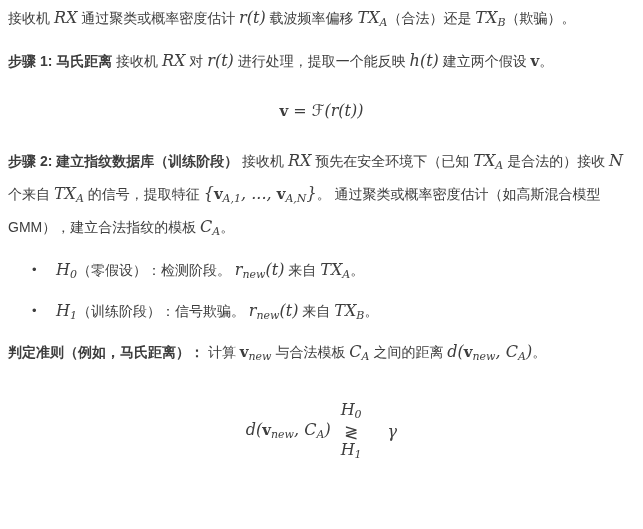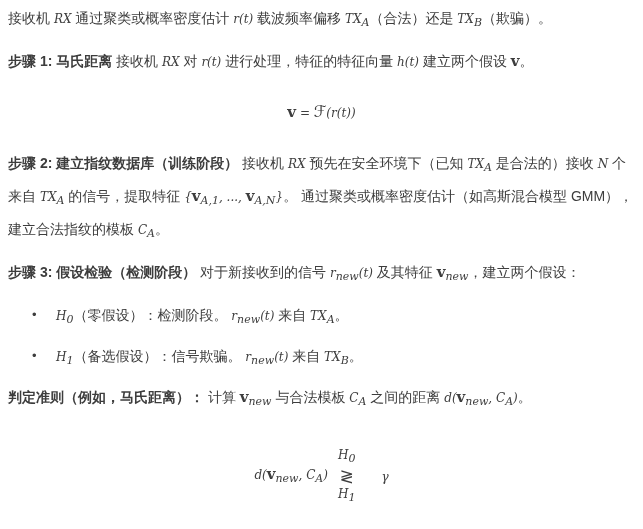--- a/index.html
+++ b/index.html
@@ -22,21 +22,21 @@
   p.para {
     margin: 0 0 10px 0;
     line-height: 28px;
   }
   
   .seg-t  { }
   .seg-b  { font-weight: 700; }
   .seg-m  {
     font-family: "DejaVu Serif", serif;
     font-style: italic;
-    font-size: 12px;
+    font-size: 16px;
   }
   .seg-mb {
     font-family: "DejaVu Serif", serif;
     font-weight: 700;
     font-style: normal;
     font-size: 15px;
   }
   .seg-sub {
     font-family: "DejaVu Serif", serif;
     font-style: italic;
@@ -91,37 +91,36 @@
     flex: 1;
   }
 </style>
 </head>
 <body>
 
 <main>
 
   <p class="para"><span class="seg-t">接收机 </span><span class="seg-m">RX</span><span class="seg-t"> 通过聚类或概率密度估计 </span><span class="seg-m">r(t)</span><span class="seg-t"> 载波频率偏移 </span><span class="seg-m">TX</span><span class="seg-sub">A</span><span class="seg-t">（合法）还是 </span><span class="seg-m">TX</span><span class="seg-sub">B</span><span class="seg-t">（欺骗）。</span></p>
 
-  <p class="para"><span class="seg-b">步骤 1: 马氏距离</span><span class="seg-t"> 接收机 </span><span class="seg-m">RX</span><span class="seg-t"> 对 </span><span class="seg-m">r(t)</span><span class="seg-t"> 进行处理，特征的特征向量 </span><span class="seg-m">h(t)</span><span class="seg-t"> 建立两个假设 </span><span class="seg-mb">v</span><span class="seg-t">。</span></p>
+  <p class="para"><span class="seg-b">步骤 1: 马氏距离</span><span class="seg-t"> 接收机 </span><span class="seg-m">RX</span><span class="seg-t"> 对 </span><span class="seg-m">r(t)</span><span class="seg-t"> 进行处理，提取一个能反映 </span><span class="seg-m">h(t)</span><span class="seg-t"> 建立两个假设 </span><span class="seg-mb">v</span><span class="seg-t">。</span></p>
 
   <div class="formula formula-1"><span class="seg-mb">v</span><span class="seg-m"> = </span><span class="seg-cal">ℱ</span><span class="seg-m">(r(t))</span></div>
 
 
   <p class="para"><span class="seg-b">步骤 2: 建立指纹数据库（训练阶段）</span><span class="seg-t">  接收机 </span><span class="seg-m">RX</span><span class="seg-t"> 预先在安全环境下（已知 </span><span class="seg-m">TX</span><span class="seg-sub">A</span><span class="seg-t"> 是合法的）接收 </span><span class="seg-m">N</span><span class="seg-t"> 个来自 </span><span class="seg-m">TX</span><span class="seg-sub">A</span><span class="seg-t"> 的信号，提取特征 </span><span class="seg-m">{</span><span class="seg-mb">v</span><span class="seg-sub">A,1</span><span class="seg-m">, ..., </span><span class="seg-mb">v</span><span class="seg-sub">A,N</span><span class="seg-m">}</span><span class="seg-t">。 通过聚类或概率密度估计（如高斯混合模型 GMM），建立合法指纹的模板 </span><span class="seg-m">C</span><span class="seg-sub">A</span><span class="seg-t">。</span></p>
 
-  <p class="para"><span class="seg-b">步骤 3: 假设检验（检测阶段）</span><span class="seg-t">  对于新接收到的信号 </span><span class="seg-m">r</span><span class="seg-sub">new</span><span class="seg-m">(t)</span><span class="seg-t"> 及其特征 </span><span class="seg-mb">v</span><span class="seg-sub">new</span><span class="seg-t">，建立两个假设：</span></p>
 
   <div class="bullet-row">
     <span class="bullet-marker">•</span>
     <span class="bullet-body"><span class="seg-m">H</span><span class="seg-sub">0</span><span class="seg-t">（零假设）：检测阶段。 </span><span class="seg-m">r</span><span class="seg-sub">new</span><span class="seg-m">(t)</span><span class="seg-t"> 来自 </span><span class="seg-m">TX</span><span class="seg-sub">A</span><span class="seg-t">。</span></span>
   </div>
 
   <div class="bullet-row">
     <span class="bullet-marker">•</span>
-    <span class="bullet-body"><span class="seg-m">H</span><span class="seg-sub">1</span><span class="seg-t">（备选假设）：信号欺骗。 </span><span class="seg-m">r</span><span class="seg-sub">new</span><span class="seg-m">(t)</span><span class="seg-t"> 来自 </span><span class="seg-m">TX</span><span class="seg-sub">B</span><span class="seg-t">。</span></span>
+    <span class="bullet-body"><span class="seg-m">H</span><span class="seg-sub">1</span><span class="seg-t">（训练阶段）：信号欺骗。 </span><span class="seg-m">r</span><span class="seg-sub">new</span><span class="seg-m">(t)</span><span class="seg-t"> 来自 </span><span class="seg-m">TX</span><span class="seg-sub">B</span><span class="seg-t">。</span></span>
   </div>
 
   <p class="para"><span class="seg-b">判定准则（例如，马氏距离）：</span><span class="seg-t"> 计算 </span><span class="seg-mb">v</span><span class="seg-sub">new</span><span class="seg-t"> 与合法模板 </span><span class="seg-m">C</span><span class="seg-sub">A</span><span class="seg-t"> 之间的距离 </span><span class="seg-m">d(</span><span class="seg-mb">v</span><span class="seg-sub">new</span><span class="seg-m">, C</span><span class="seg-sub">A</span><span class="seg-m">)</span><span class="seg-t">。</span></p>
 
   <div class="formula formula-2">
     <span><span class="seg-m">d(</span><span class="seg-mb">v</span><span class="seg-sub">new</span><span class="seg-m">, C</span><span class="seg-sub">A</span><span class="seg-m">)</span></span>
     <span class="rel-stack">
       <span><span class="seg-m">H</span><span class="seg-sub">0</span></span>
       <span class="rel-symbol">≷</span>
       <span><span class="seg-m">H</span><span class="seg-sub">1</span></span>

